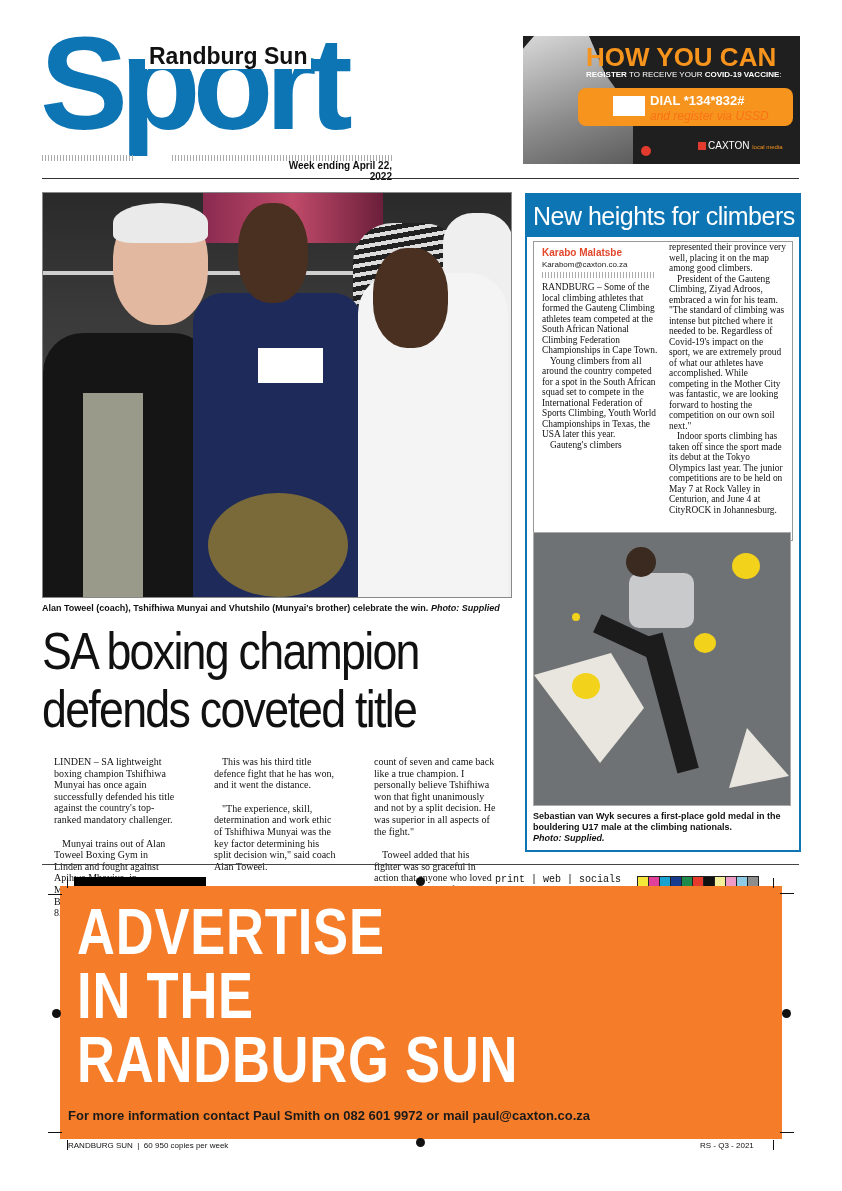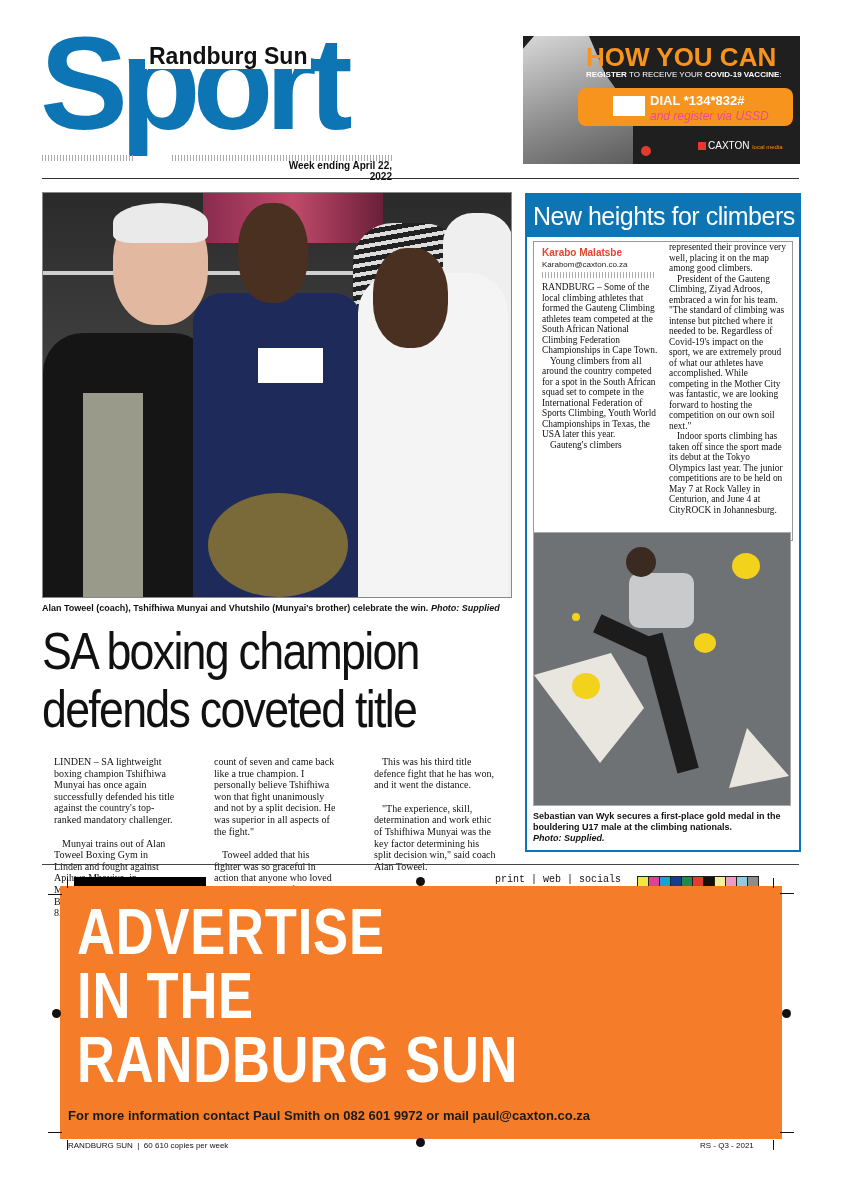--- a/index.html
+++ b/index.html
@@ -15,21 +15,21 @@
 
   
   .covid { left:523px; top:36px; width:277px; height:128px; background:#1f1f1f; overflow:hidden;text-align:center; }
   .covid .lady { position:absolute; left:0; top:0; width:110px; height:128px; background:linear-gradient(160deg,#d8d8d8,#8a8a8a 60%,#5c5c5c); clip-path:polygon(10% 0,60% 0,75% 30%,100% 60%,100% 100%,0 100%,0 10%); }
   .covid .h { position:absolute; left:63px; top:6px; font-family:"Liberation Sans", sans-serif; font-weight:900; font-size:26px; color:#f7941d; letter-spacing:0px; }
   .covid .sub { position:absolute; left:63px; top:34px; font-family:"Liberation Sans", sans-serif; font-size:8px; color:#fff; }
   .covid .sub b { font-weight:700; }
   .covid .pill { position:absolute; left:55px; top:52px; width:215px; height:38px; background:#f7941d; border-radius:8px; }
   .covid .bubble { position:absolute; left:90px; top:60px; width:32px; height:20px; background:#fff; }
   .covid .dial { position:absolute; left:127px; top:57px; font-family:"Liberation Sans", sans-serif; font-weight:700; font-size:13px; color:#fff; }
-  .covid .reg { position:absolute; left:127px; top:73px; font-family:"Liberation Sans", sans-serif; font-style:italic; font-size:12px; color:#ec4899; }
+  .covid .reg { position:absolute; left:127px; top:73px; font-family:"Liberation Sans", sans-serif; font-style:italic; font-size:12px; color:#f97316; }
   .covid .caxton { position:absolute; left:175px; top:104px; font-family:"Liberation Sans", sans-serif; font-size:10px; color:#fff; }
   .covid .caxton span.c { display:inline-block; width:8px; height:8px; background:#e23b2e; margin-right:2px; vertical-align:middle; }
   .covid .caxton small { font-size:6px; color:#f7941d; }
   .covid .virus { position:absolute; left:118px; top:110px; width:10px; height:10px; border-radius:50%; background:#e23b2e; }
 
   
   .boxphoto { left:42px; top:192px; width:468px; height:404px; background:linear-gradient(180deg,#2a2a2a 0%,#3a3a3a 30%,#555 100%); overflow:hidden; border:1px solid #888; }
   .boxphoto .p { position:absolute; }
   .cap1 { left:42px; top:603px; font-family:"Liberation Sans", sans-serif; font-weight:700; font-size:9px; }
   .cap1 i { font-style:italic; }
@@ -113,27 +113,27 @@
   <div>SA boxing champion</div>
   <div>defends coveted title</div>
 </div>
 
 <div class="abs cols">
   <div class="col">
     <p>LINDEN – SA lightweight boxing champion Tshifhiwa Munyai has once again successfully defended his title against the country's top-ranked mandatory challenger.</p>
     <p class="ind">Munyai trains out of Alan Toweel Boxing Gym in Linden and fought against Apihwe Mboyiya, in Middelburg under J4Joy Boxing Promotions, on April 8.</p>
   </div>
   <div class="col">
-    <p>count of seven and came back like a true champion. I personally believe Tshifhiwa won that fight unanimously and not by a split decision. He was superior in all aspects of the fight."</p>
-    <p class="ind">Toweel added that his fighter was so graceful in action that anyone who loved the sweet science of boxing would enjoy watching him.</p>
-  </div>
-  <div class="col">
     <p class="ind">This was his third title defence fight that he has won, and it went the distance.</p>
     <p class="ind">"The experience, skill, determination and work ethic of Tshifhiwa Munyai was the key factor determining his split decision win," said coach Alan Toweel.</p>
     <p class="ind">"Munyai was dropped in the third round but got up at the</p>
+  </div>
+  <div class="col">
+    <p>count of seven and came back like a true champion. I personally believe Tshifhiwa won that fight unanimously and not by a split decision. He was superior in all aspects of the fight."</p>
+    <p class="ind">Toweel added that his fighter was so graceful in action that anyone who loved the sweet science of boxing would enjoy watching him.</p>
   </div>
 </div>
 
 <div class="abs climb">
   <div class="head">New heights for climbers</div>
   <div class="inner">
     <div class="abs byline">Karabo Malatsbe</div>
     <div class="abs email">Karabom@caxton.co.za</div>
     <div class="abs ticks" style="left:8px;top:30px;width:112px;"></div>
     <div class="ccols">
@@ -196,14 +196,14 @@
 <div class="abs dot" style="left:416px;top:1138px;"></div>
 <div class="abs tick" style="left:48px;top:894px;width:14px;height:1px;"></div>
 <div class="abs tick" style="left:67px;top:878px;width:1px;height:10px;"></div>
 <div class="abs tick" style="left:773px;top:878px;width:1px;height:10px;"></div>
 <div class="abs tick" style="left:780px;top:893px;width:14px;height:1px;"></div>
 <div class="abs tick" style="left:48px;top:1132px;width:14px;height:1px;"></div>
 <div class="abs tick" style="left:67px;top:1140px;width:1px;height:10px;"></div>
 <div class="abs tick" style="left:773px;top:1140px;width:1px;height:10px;"></div>
 <div class="abs tick" style="left:780px;top:1132px;width:14px;height:1px;"></div>
 
-<div class="abs foot1" style="white-space:pre;">RANDBURG SUN  |  60 610 copies per week</div>
+<div class="abs foot1" style="white-space:pre;">RANDBURG SUN  |  60 950 copies per week</div>
 <div class="abs foot2">RS - Q3 - 2021</div>
 
 </body></html>

